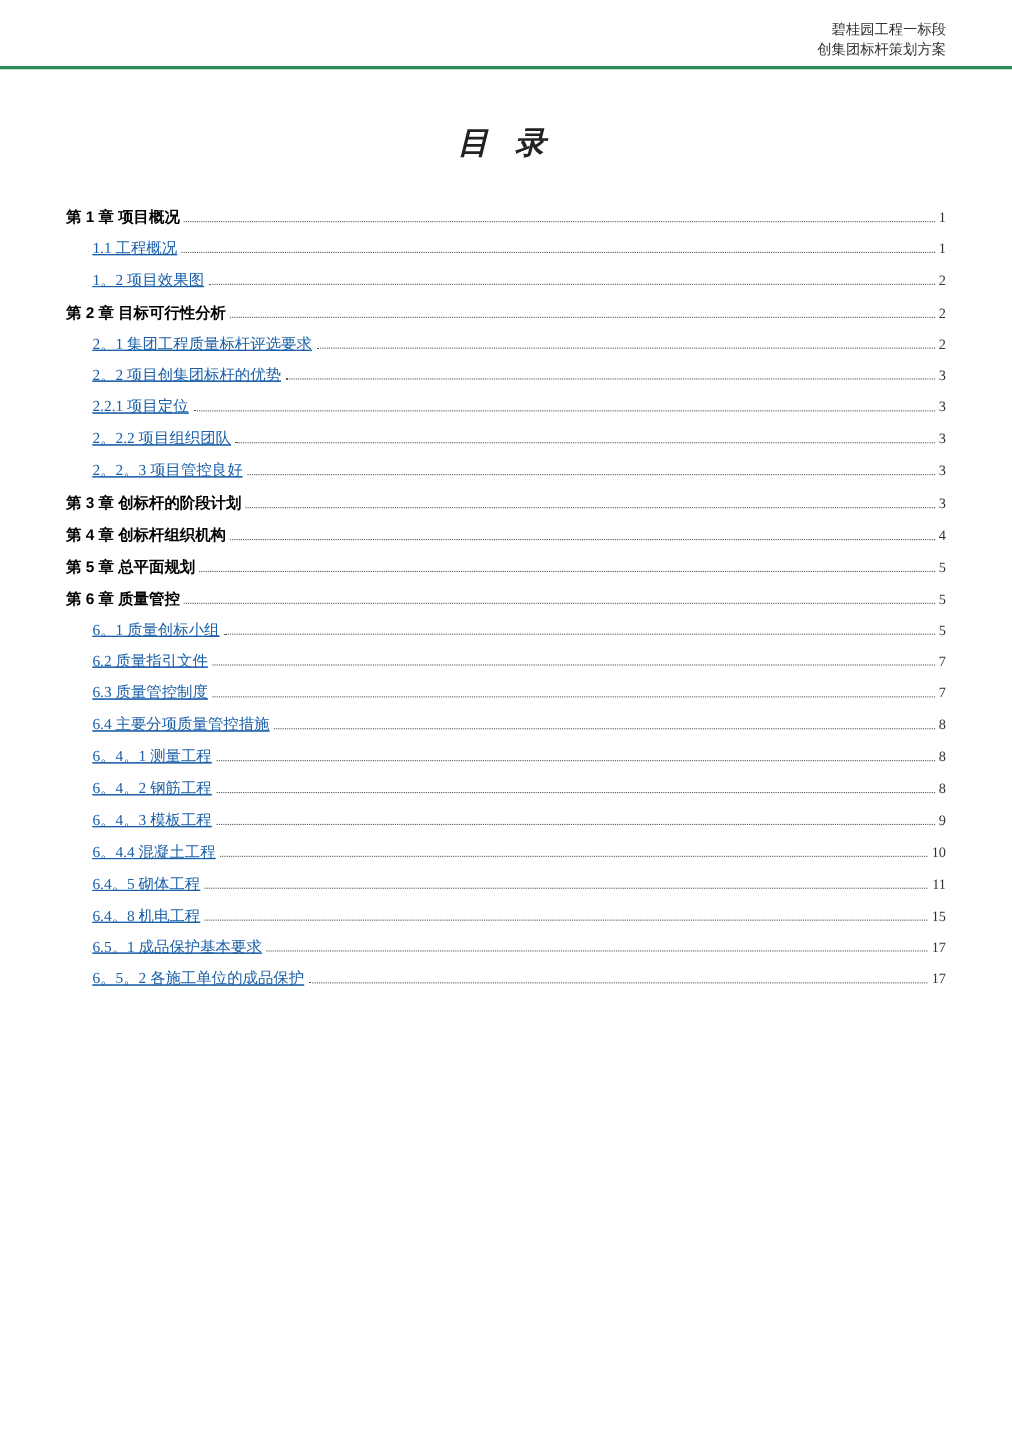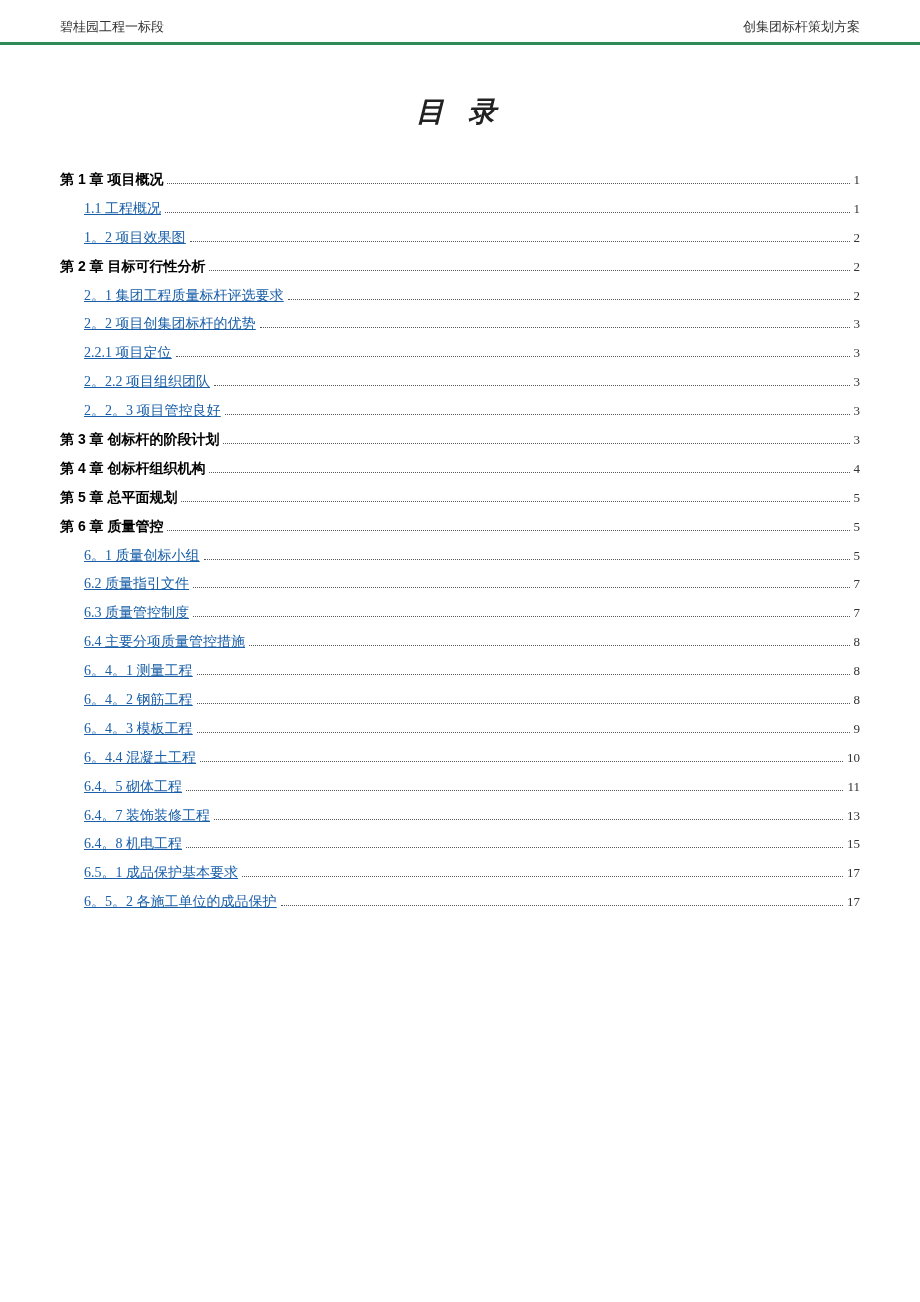--- a/index.html
+++ b/index.html
@@ -22,20 +22,21 @@
     }
 
     
     .header {
       display: flex;
       justify-content: space-between;
       align-items: flex-end;
       padding: 18px 60px 6px 60px;
       border-bottom: 3px solid #2e8b57;
       margin-bottom: 0;
+      flex-direction: column;
     }
 
     .header-left {
       font-size: 13px;
       color: #333;
       font-family: "SimSun", serif;
     }
 
     .header-right {
       font-size: 13px;
@@ -243,25 +244,20 @@
         <span class="toc-text indent-1"><a href="#">6。4.4  混凝土工程</a></span>
         <span class="toc-dots"></span>
         <span class="toc-page">10</span>
       </div>
       <div class="toc-item toc-section">
         <span class="toc-text indent-1"><a href="#">6.4。5  砌体工程</a></span>
         <span class="toc-dots"></span>
         <span class="toc-page">11</span>
       </div>
       <div class="toc-item toc-section">
-        <span class="toc-text indent-1"><a href="#">6.4。7  装饰装修工程</a></span>
-        <span class="toc-dots"></span>
-        <span class="toc-page">13</span>
-      </div>
-      <div class="toc-item toc-section">
         <span class="toc-text indent-1"><a href="#">6.4。8  机电工程</a></span>
         <span class="toc-dots"></span>
         <span class="toc-page">15</span>
       </div>
       <div class="toc-item toc-section">
         <span class="toc-text indent-1"><a href="#">6.5。1  成品保护基本要求</a></span>
         <span class="toc-dots"></span>
         <span class="toc-page">17</span>
       </div>
       <div class="toc-item toc-section">

